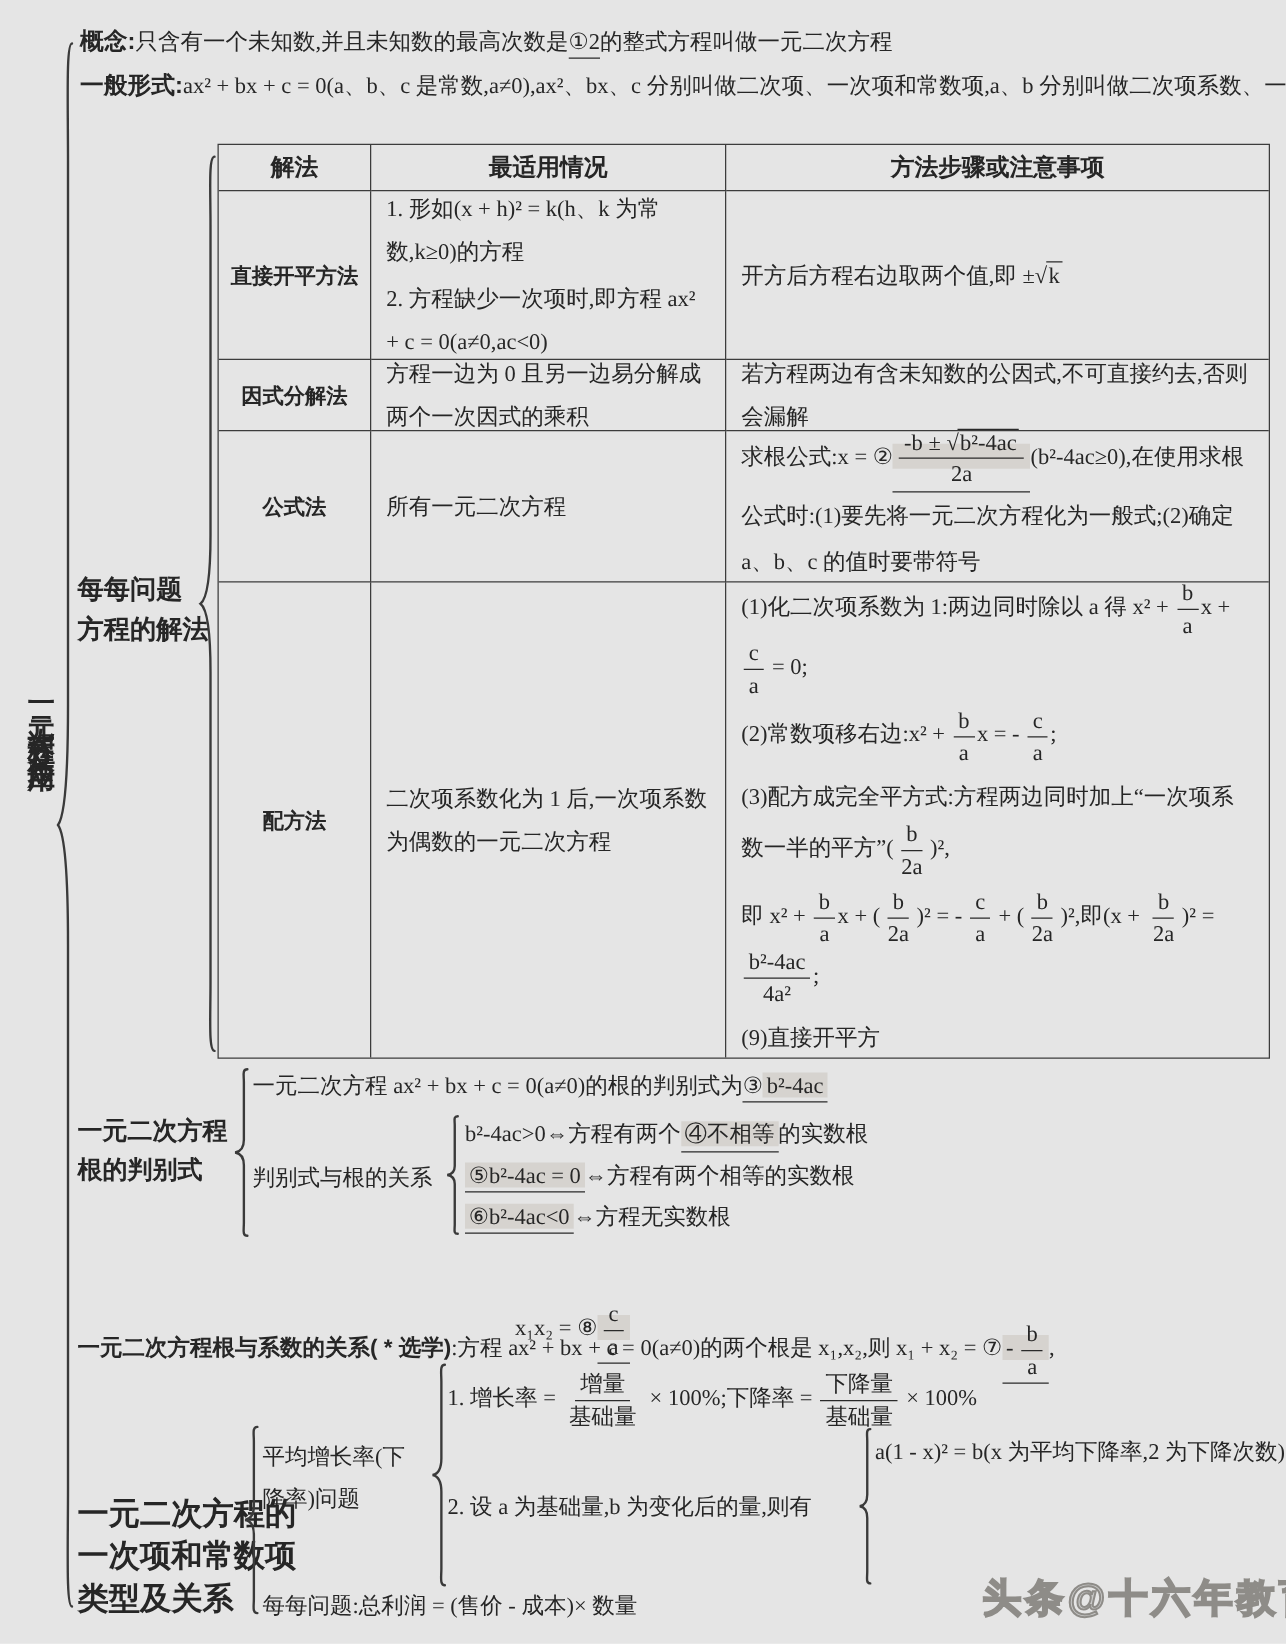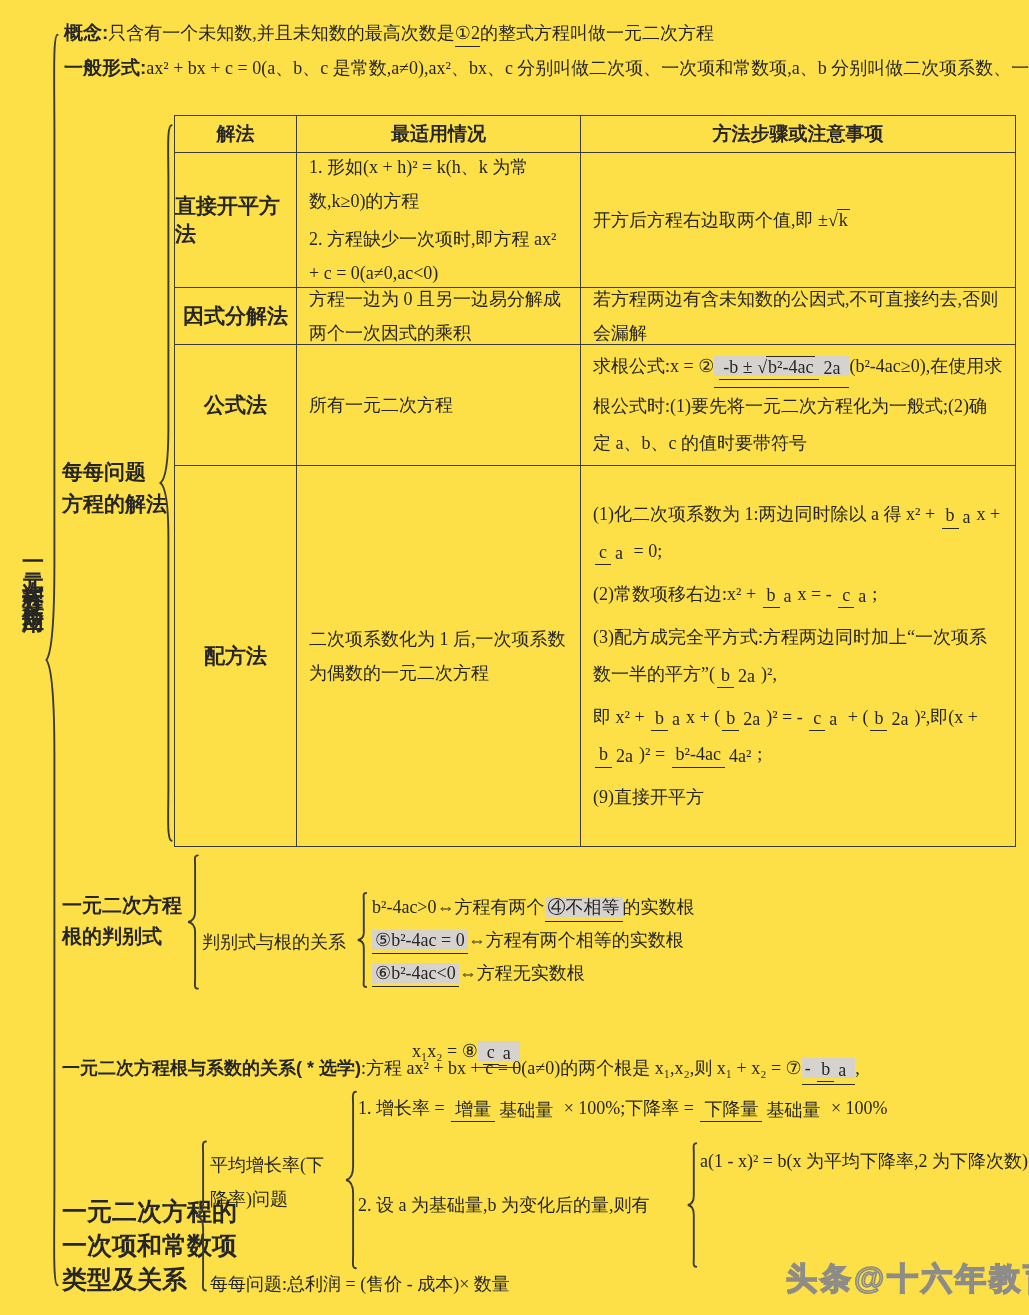--- a/index.html
+++ b/index.html
@@ -1,54 +1,54 @@
 <!DOCTYPE html>
 <html><head>
 <meta charset="utf-8">
 <style>
   html,body{margin:0;padding:0;}
   .root{
     position:relative;width:1029px;height:1315px;
-    background:#fde047;
+    background:#e5e5e5;
     font-family:"Liberation Serif","DejaVu Serif",serif;
     color:#262626;font-size:18px;overflow:hidden;
   }
   .abs{position:absolute;}
   .nowrap{white-space:nowrap;}
   .blabel{font-family:"Liberation Sans","DejaVu Sans",sans-serif;font-weight:700;}
   .bld{font-family:"Liberation Sans","DejaVu Sans",sans-serif;font-weight:700;}
   
   .vtitle{
     writing-mode:vertical-rl;text-orientation:upright;
     font-family:"Liberation Sans","DejaVu Sans",sans-serif;
     font-weight:700;font-size:22px;letter-spacing:5px;line-height:1;
   }
   
   .brace{position:absolute;}
   .brace path{stroke:#3a3a3a;stroke-width:1.9;fill:none;stroke-linecap:round;}
   
-  .frac{display:inline-flex;align-items:center;vertical-align:middle;line-height:1.25;margin:0 2px;text-align:center;justify-content:space-between;}
+  .frac{display:inline-flex;flex-direction:column;align-items:center;vertical-align:middle;line-height:1.25;margin:0 2px;text-align:center;justify-content:space-between;}
   .frac .num{display:block;padding:0 4px 1px;border-bottom:1.5px solid #2a2a2a;}
   .frac .den{display:block;padding:1px 4px 0;}
   .rt{white-space:nowrap;}
   .rt .rbar{border-top:1.5px solid #2a2a2a;padding:0 2px;margin-left:-1px;}
   .hl{background:#d6d3cf;padding:0 3px;}
   .ul{display:inline-block;border-bottom:1.6px solid #2a2a2a;padding-bottom:2px;}
   
   .soltable{
     position:absolute;left:174px;top:115px;
     display:grid;grid-template-columns:122px 284px 434px;
     grid-template-rows:37px 135px 57px 121px 380px;
     border:1.7px solid #3c3c3c;
   }
   .tc{border-right:1.7px solid #3c3c3c;border-bottom:1.7px solid #3c3c3c;box-sizing:border-box;}
   .tc.lastcol{border-right:none;}
   .tc.lastrow{border-bottom:none;}
   .th{display:flex;align-items:center;justify-content:center;font-family:"Liberation Sans","DejaVu Sans",sans-serif;font-weight:700;font-size:19px;}
-  .tm{display:flex;align-items:center;justify-content:center;font-family:"Liberation Sans","DejaVu Sans",sans-serif;font-weight:700;font-size:21px;}
+  .tm{display:flex;align-items:center;justify-content:center;font-family:"Liberation Sans","DejaVu Sans",sans-serif;font-weight:700;font-size:17px;}
   .tx{padding:4px 12px;display:flex;flex-direction:column;justify-content:center;}
   .para{line-height:1.9;margin:2px 0;}
   .para-math{line-height:2.05;margin:3px 0;}
   .lh32{line-height:32px;}
   .lh34{line-height:34px;}
   .watermark{
     font-family:"Liberation Sans","DejaVu Sans",sans-serif;
     font-weight:700;font-size:31px;letter-spacing:3px;
     color:rgba(120,118,114,0.25);
     -webkit-text-stroke:1.6px #8e8c88;
@@ -160,20 +160,21 @@
     </div>
   </div>
 
   <div class="abs blabel" style="left:62px;top:890px;font-size:20px;line-height:31px;">
     <div>一元二次方程</div>
     <div>根的判别式</div>
   </div>
   <svg class="brace" style="left:186px;top:854px;width:14px;height:136px;" viewBox="0 0 20 200" preserveAspectRatio="none">
     <path d="M17 2 C11 2 13 9 13 17 L13 85 C13 95 9 99 3 100 C9 101 13 105 13 115 L13 183 C13 191 11 198 17 198" vector-effect="non-scaling-stroke"></path>
   </svg>
+  <div class="abs nowrap" style="left:202px;top:856px;">一元二次方程 ax² + bx + c = 0(a≠0)的根的判别式为<span class="ul">③<span class="hl">b²-4ac</span></span></div>
   <div class="abs nowrap" style="left:202px;top:930px;">判别式与根的关系</div>
   <svg class="brace" style="left:356px;top:892px;width:12px;height:96px;" viewBox="0 0 20 200" preserveAspectRatio="none">
     <path d="M17 2 C11 2 13 9 13 17 L13 85 C13 95 9 99 3 100 C9 101 13 105 13 115 L13 183 C13 191 11 198 17 198" vector-effect="non-scaling-stroke"></path>
   </svg>
   <div class="abs nowrap" style="left:372px;top:895px;">b²-4ac&gt;0⇔方程有两个<span class="ul"><span class="hl">④不相等</span></span>的实数根</div>
   <div class="abs nowrap" style="left:372px;top:928px;"><span class="ul"><span class="hl">⑤b²-4ac = 0</span></span>⇔方程有两个相等的实数根</div>
   <div class="abs nowrap" style="left:372px;top:961px;"><span class="ul"><span class="hl">⑥b²-4ac&lt;0</span></span>⇔方程无实数根</div>
 
   <div class="abs nowrap" style="left:62px;top:1056px;"><span class="bld">一元二次方程根与系数的关系( * 选学)</span>:方程 ax² + bx + c = 0(a≠0)的两个根是 x₁,x₂,则 x₁ + x₂ = ⑦<span class="ul"><span class="hl">- <span class="frac">
             <span class="num">b</span>

